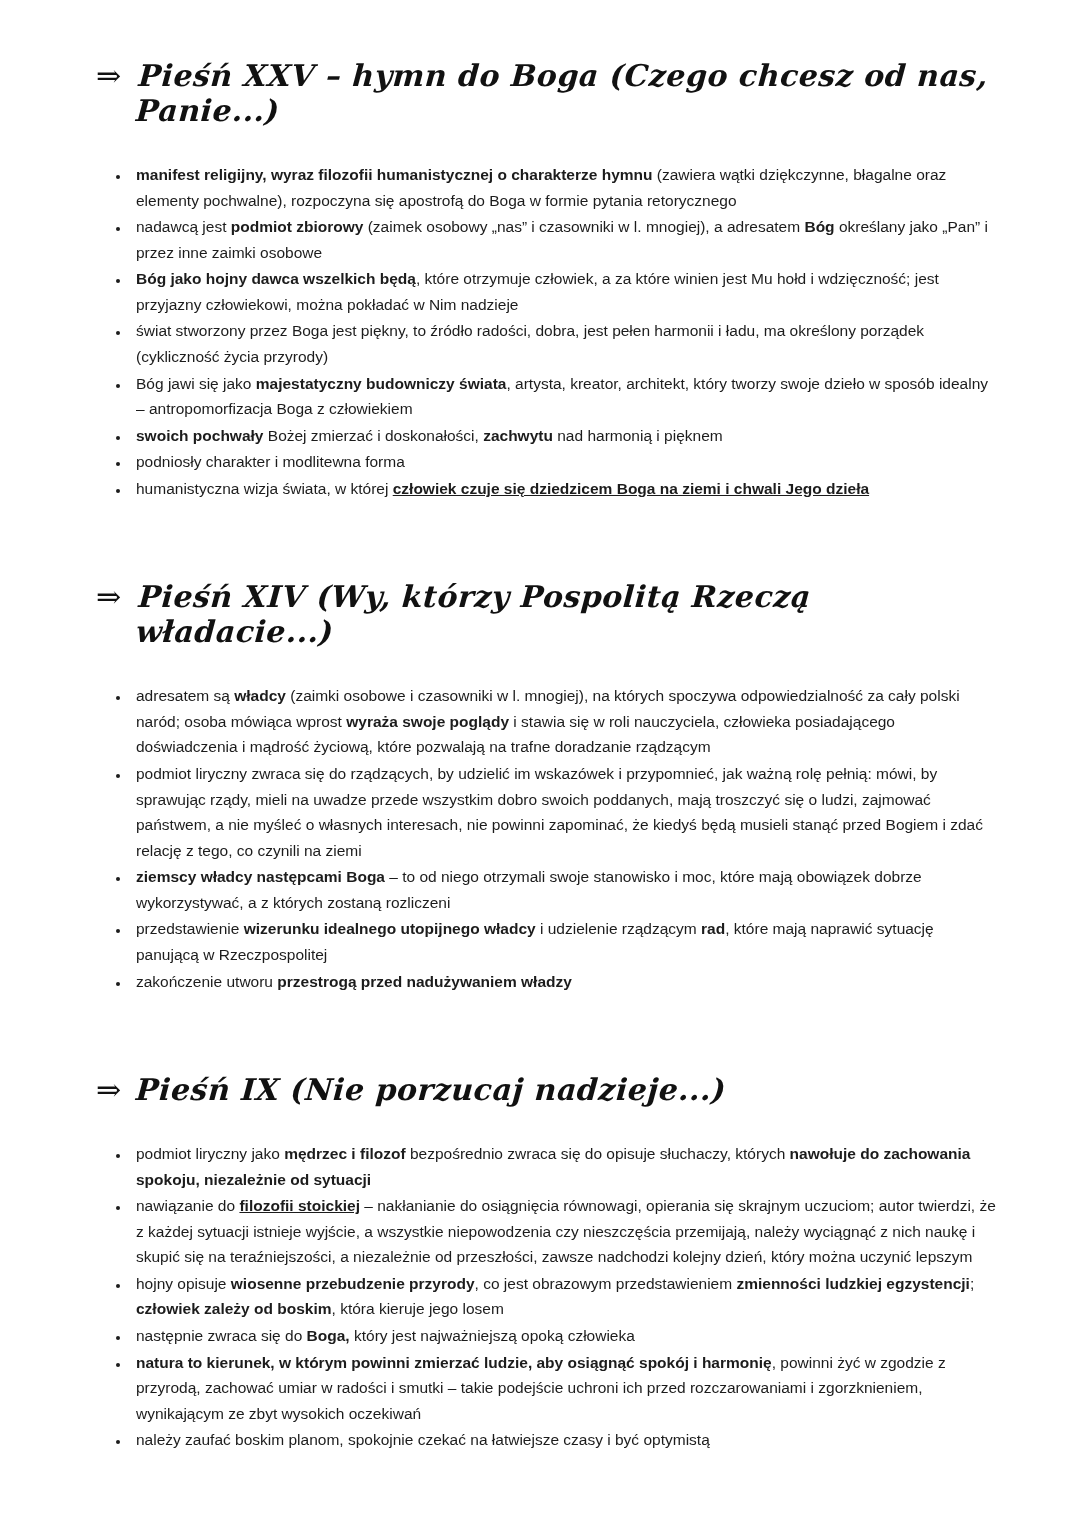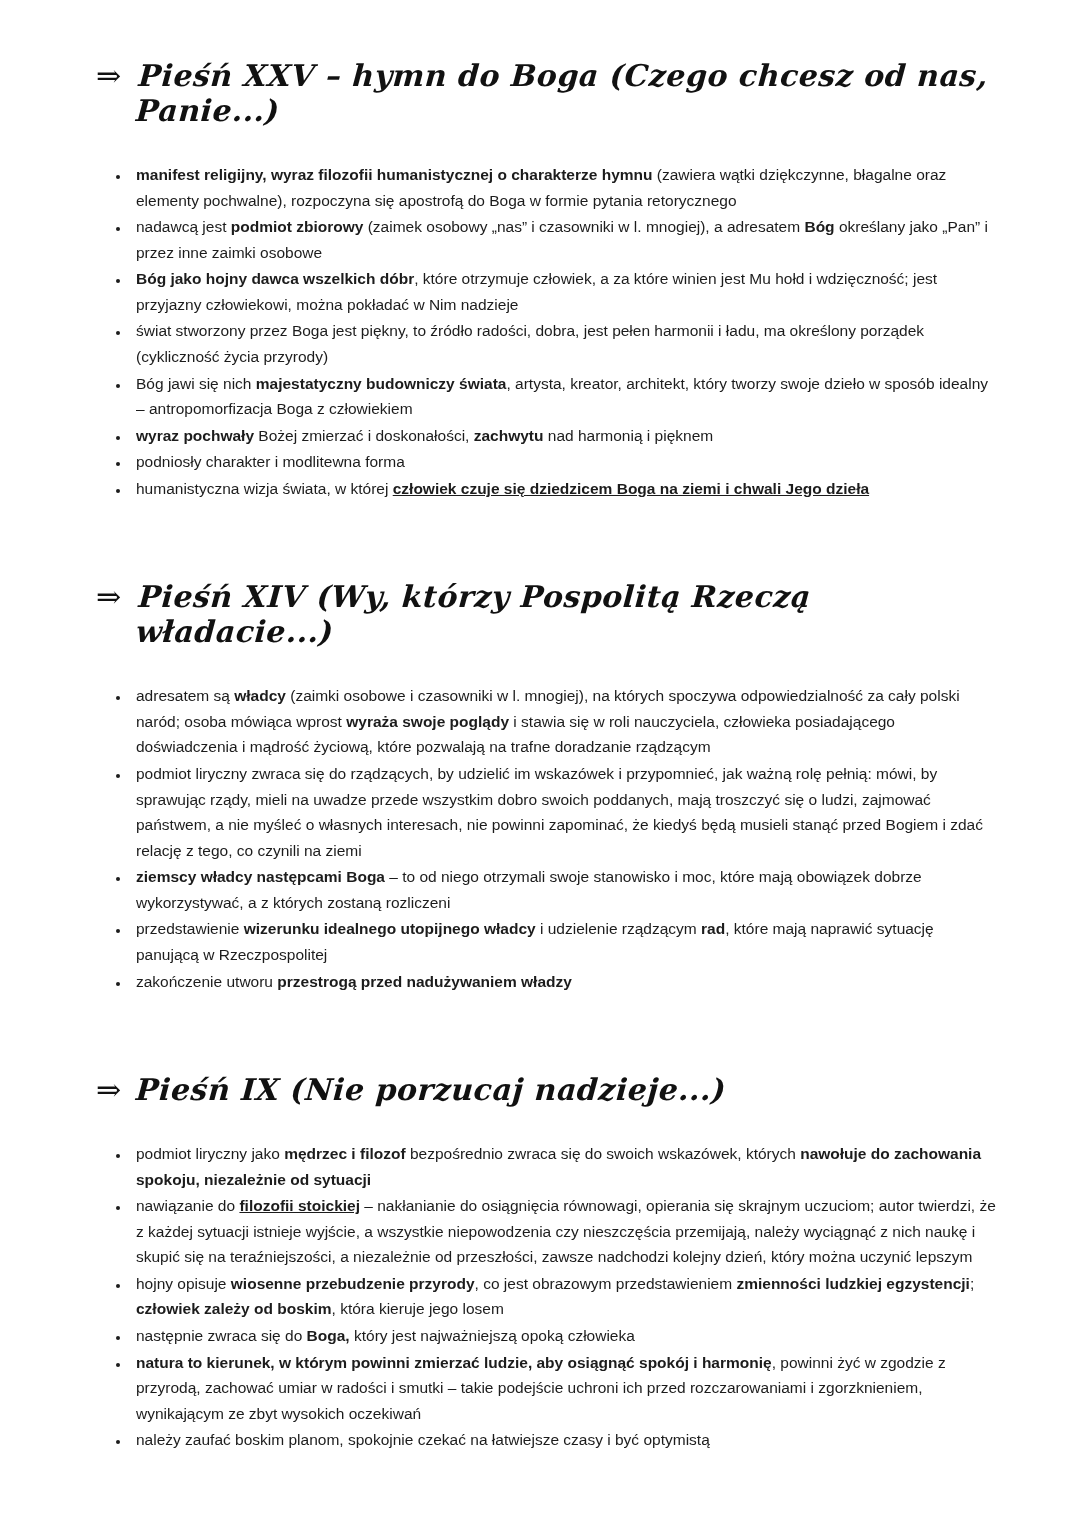--- a/index.html
+++ b/index.html
@@ -73,24 +73,24 @@
 <div class="page">
 
   <section class="song-section">
     <h2 class="section-heading">
       <span class="arrow">⇒</span>
       <span class="script-title">Pieśń XXV – hymn do Boga (Czego chcesz od nas, Panie...)</span>
     </h2>
     <ul class="bullet-list">
         <li><span class="bold">manifest religijny, wyraz filozofii humanistycznej o charakterze hymnu</span><span> (zawiera wątki dziękczynne, błagalne oraz elementy pochwalne), rozpoczyna się apostrofą do Boga w formie pytania retorycznego</span></li>
         <li><span>nadawcą jest </span><span class="bold">podmiot zbiorowy</span><span> (zaimek osobowy „nas” i czasowniki w l. mnogiej), a adresatem </span><span class="bold">Bóg</span><span> określany jako „Pan” i przez inne zaimki osobowe</span></li>
-        <li><span class="bold">Bóg jako hojny dawca wszelkich dóbr</span><span>, które otrzymuje człowiek, a za które winien jest Mu hołd i wdzięczność; jest przyjazny człowiekowi, można pokładać w Nim nadzieje</span></li>
+        <li><span class="bold">Bóg jako hojny dawca wszelkich będą</span><span>, które otrzymuje człowiek, a za które winien jest Mu hołd i wdzięczność; jest przyjazny człowiekowi, można pokładać w Nim nadzieje</span></li>
         <li><span>świat stworzony przez Boga jest piękny, to źródło radości, dobra, jest pełen harmonii i ładu, ma określony porządek (cykliczność życia przyrody)</span></li>
-        <li><span>Bóg jawi się nich </span><span class="bold">majestatyczny budowniczy świata</span><span>, artysta, kreator, architekt, który tworzy swoje dzieło w sposób idealny – antropomorfizacja Boga z człowiekiem</span></li>
-        <li><span class="bold">wyraz pochwały</span><span> Bożej zmierzać i doskonałości, </span><span class="bold">zachwytu</span><span> nad harmonią i pięknem</span></li>
+        <li><span>Bóg jawi się jako </span><span class="bold">majestatyczny budowniczy świata</span><span>, artysta, kreator, architekt, który tworzy swoje dzieło w sposób idealny – antropomorfizacja Boga z człowiekiem</span></li>
+        <li><span class="bold">swoich pochwały</span><span> Bożej zmierzać i doskonałości, </span><span class="bold">zachwytu</span><span> nad harmonią i pięknem</span></li>
         <li><span>podniosły charakter i modlitewna forma</span></li>
         <li><span>humanistyczna wizja świata, w której </span><span class="bold underline">człowiek czuje się dziedzicem Boga na ziemi i chwali Jego dzieła</span></li>
       </ul>
   </section>
 
   <section class="song-section">
     <h2 class="section-heading">
       <span class="arrow">⇒</span>
       <span class="script-title">Pieśń XIV (Wy, którzy Pospolitą Rzeczą władacie...)</span>
     </h2>
@@ -102,21 +102,21 @@
         <li><span>zakończenie utworu </span><span class="bold">przestrogą przed nadużywaniem władzy</span></li>
       </ul>
   </section>
 
   <section class="song-section">
     <h2 class="section-heading">
       <span class="arrow">⇒</span>
       <span class="script-title">Pieśń IX (Nie porzucaj nadzieje...)</span>
     </h2>
     <ul class="bullet-list">
-        <li><span>podmiot liryczny jako </span><span class="bold">mędrzec i filozof</span><span> bezpośrednio zwraca się do swoich wskazówek, których </span><span class="bold">nawołuje do zachowania spokoju, niezależnie od sytuacji</span></li>
+        <li><span>podmiot liryczny jako </span><span class="bold">mędrzec i filozof</span><span> bezpośrednio zwraca się do opisuje słuchaczy, których </span><span class="bold">nawołuje do zachowania spokoju, niezależnie od sytuacji</span></li>
         <li><span>nawiązanie do </span><span class="bold underline">filozofii stoickiej</span><span> – nakłanianie do osiągnięcia równowagi, opierania się skrajnym uczuciom; autor twierdzi, że z każdej sytuacji istnieje wyjście, a wszystkie niepowodzenia czy nieszczęścia przemijają, należy wyciągnąć z nich naukę i skupić się na teraźniejszości, a niezależnie od przeszłości, zawsze nadchodzi kolejny dzień, który można uczynić lepszym</span></li>
         <li><span>hojny opisuje </span><span class="bold">wiosenne przebudzenie przyrody</span><span>, co jest obrazowym przedstawieniem </span><span class="bold">zmienności ludzkiej egzystencji</span><span>; </span><span class="bold">człowiek zależy od boskim</span><span>, która kieruje jego losem</span></li>
         <li><span>następnie zwraca się do </span><span class="bold">Boga,</span><span> który jest najważniejszą opoką człowieka</span></li>
         <li><span class="bold">natura to kierunek, w którym powinni zmierzać ludzie, aby osiągnąć spokój i harmonię</span><span>, powinni żyć w zgodzie z przyrodą, zachować umiar w radości i smutki – takie podejście uchroni ich przed rozczarowaniami i zgorzknieniem, wynikającym ze zbyt wysokich oczekiwań</span></li>
         <li><span>należy zaufać boskim planom, spokojnie czekać na łatwiejsze czasy i być optymistą</span></li>
       </ul>
   </section>
 
 </div>
 

